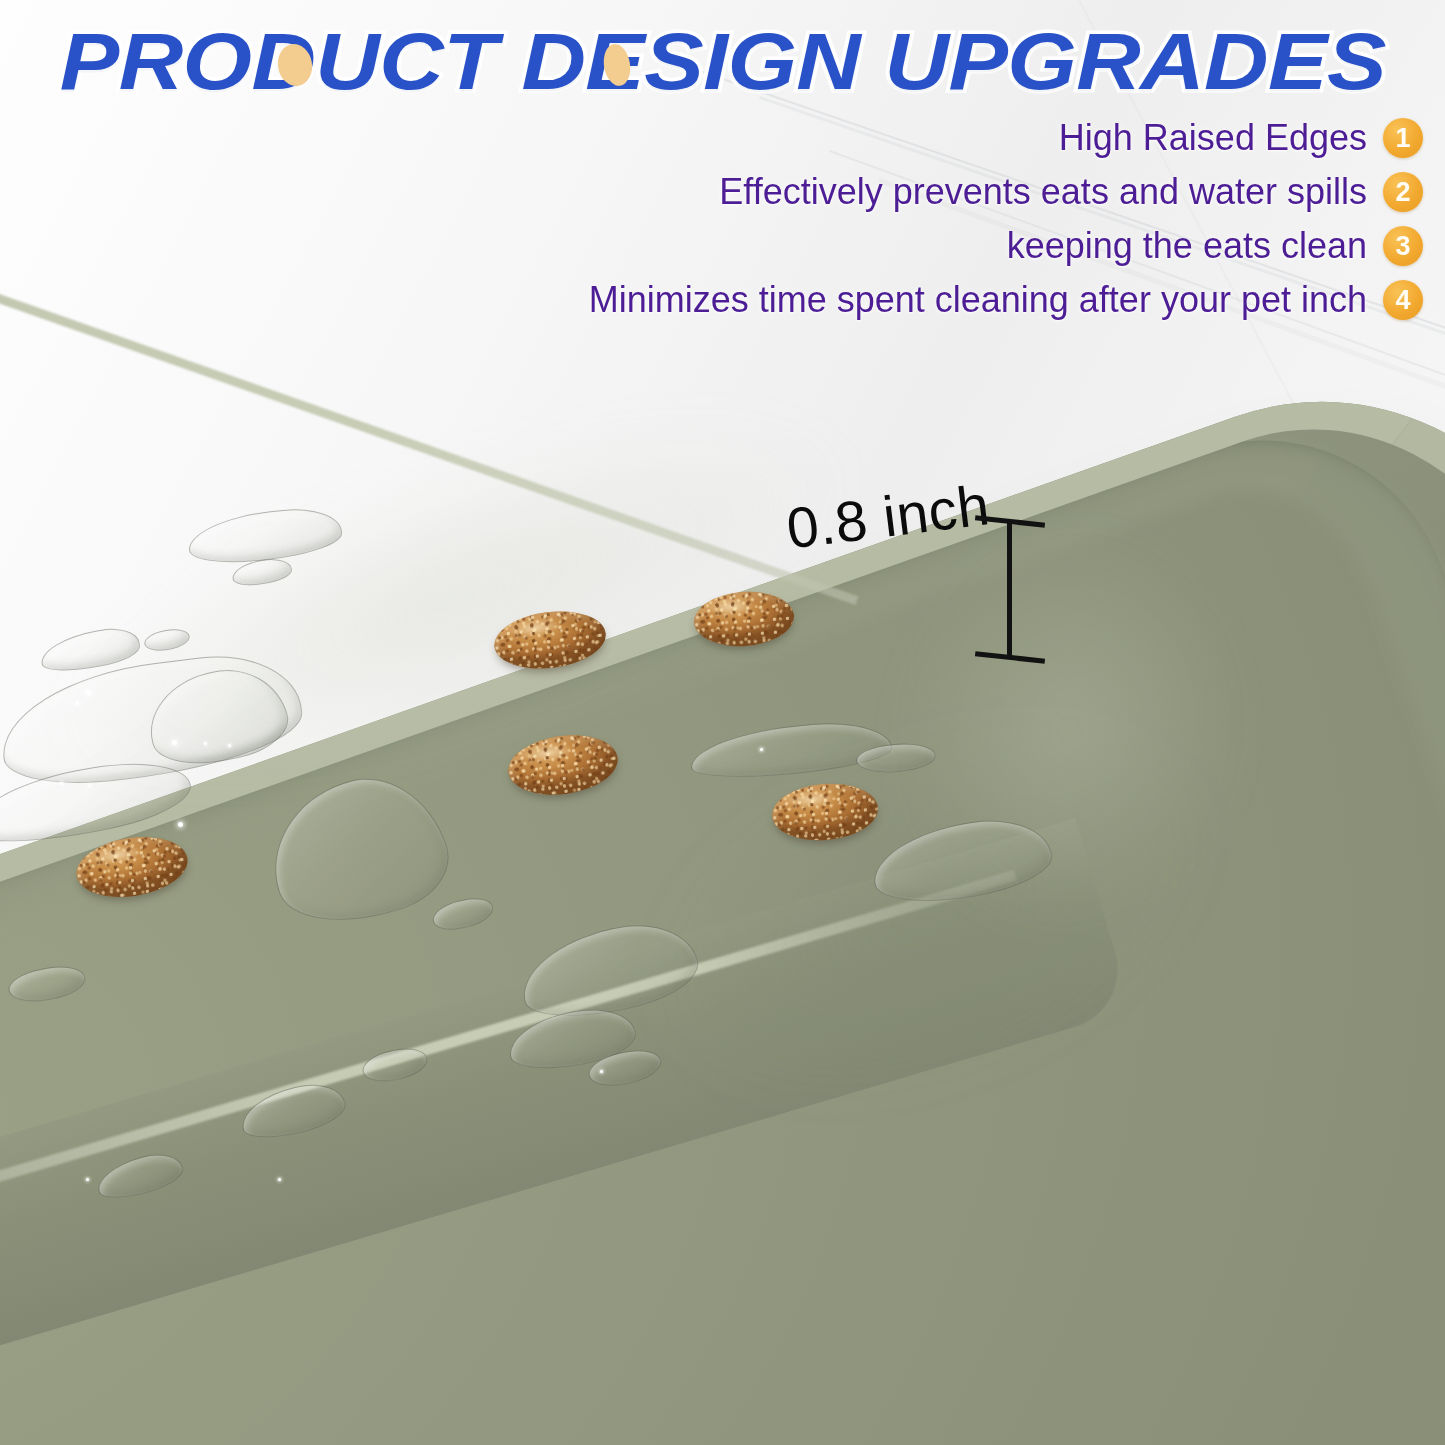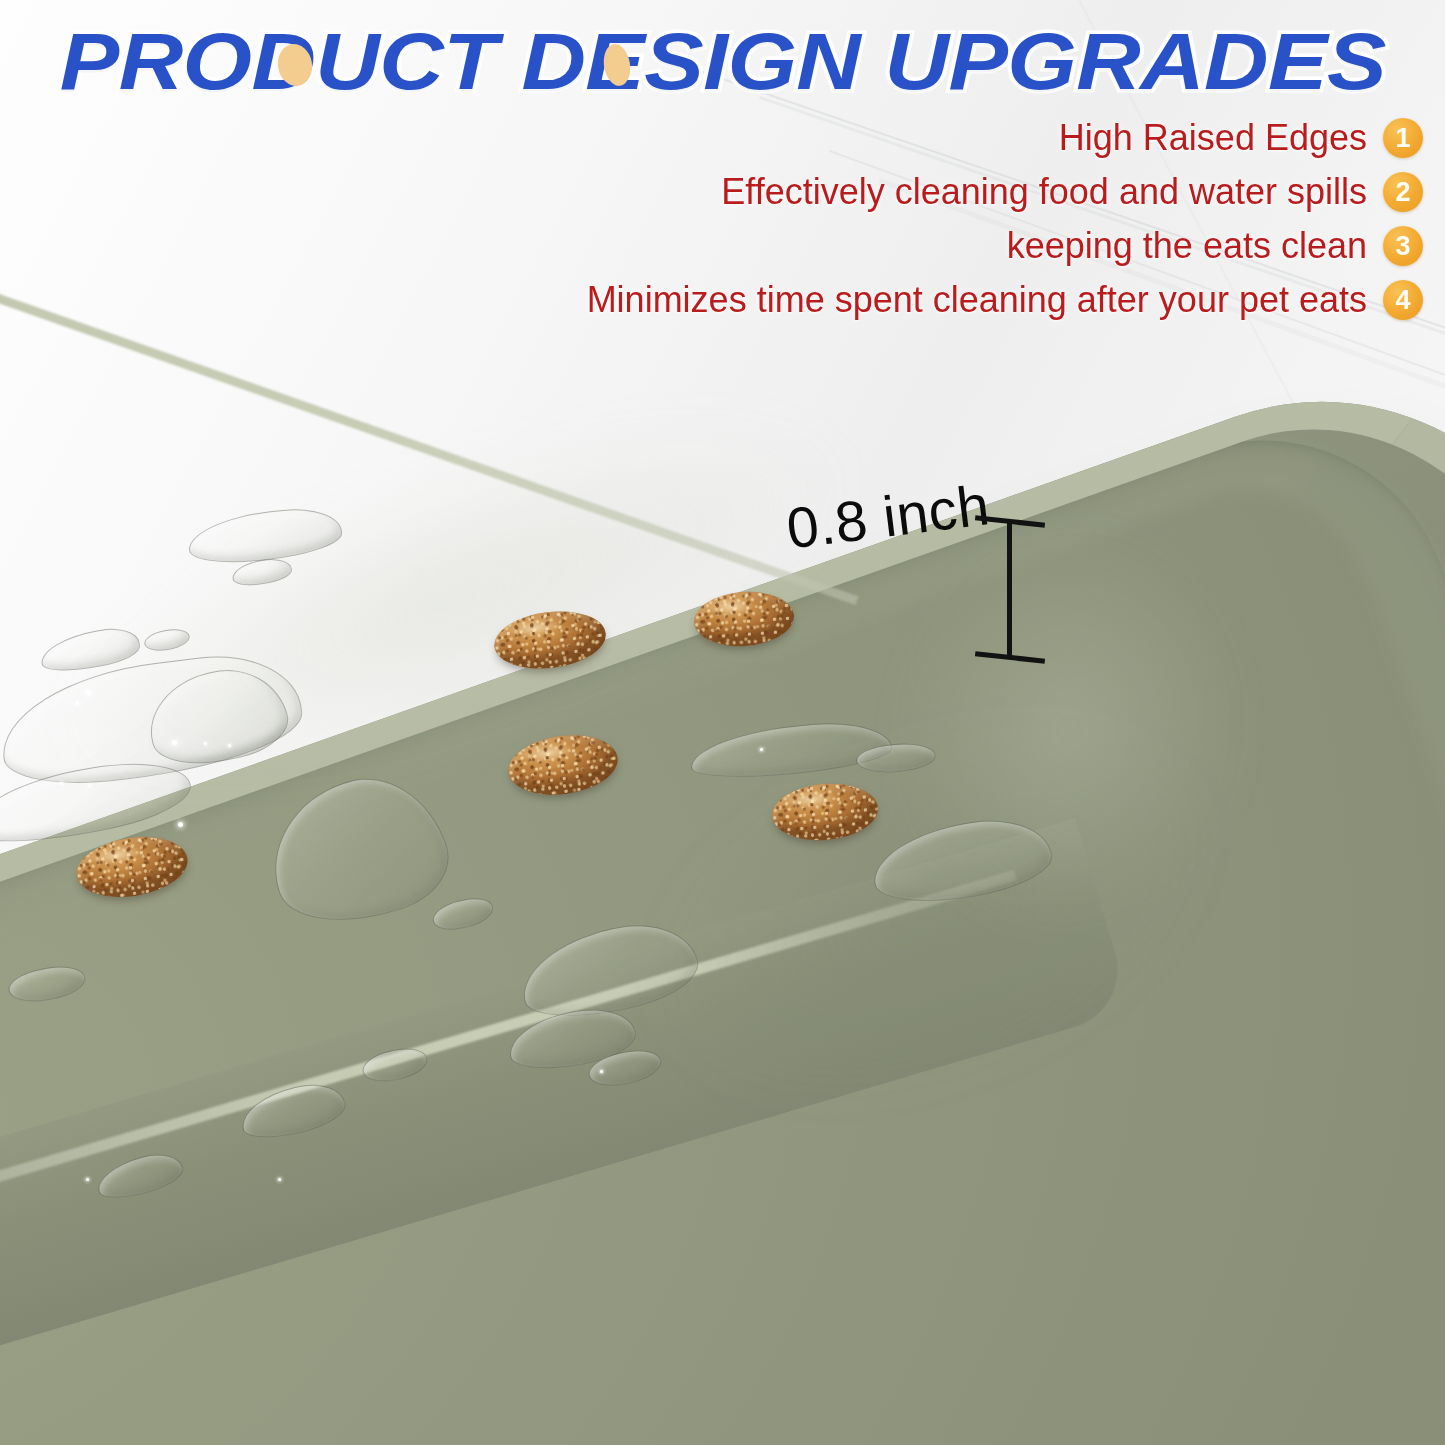--- a/index.html
+++ b/index.html
@@ -286,21 +286,21 @@
     align-items: center;
     justify-content: flex-end;
     gap: 16px;
     height: 52px;
     margin-bottom: 2px;
   }
   .feat-text {
     font-family: "Liberation Sans", sans-serif;
     font-size: 36px;
     font-weight: 400;
-    color: #b91c1c;
+    color: #4c1d95;
     white-space: nowrap;
     text-shadow: 0 1px 2px rgba(255,255,255,0.85), 0 0 6px rgba(255,255,255,0.8);
   }
   .feat-badge {
     flex: 0 0 auto;
     width: 40px;
     height: 40px;
     border-radius: 50%;
     background: radial-gradient(circle at 36% 30%, #f9c257 0%, #f2a92f 55%, #e89a22 100%);
     color: #fffdf6;
@@ -435,31 +435,31 @@
   <div class="counter-fill" style="left:604px; top:44px; width:26px; height:42px; transform:rotate(-9deg);"></div>
 
   <div id="features">
 
     <div class="feat-row">
       <span class="feat-text">High Raised Edges</span>
       <span class="feat-badge">1</span>
     </div>
 
     <div class="feat-row">
-      <span class="feat-text">Effectively cleaning food and water spills</span>
+      <span class="feat-text">Effectively prevents eats and water spills</span>
       <span class="feat-badge">2</span>
     </div>
 
     <div class="feat-row">
       <span class="feat-text">keeping the eats clean</span>
       <span class="feat-badge">3</span>
     </div>
 
     <div class="feat-row">
-      <span class="feat-text">Minimizes time spent cleaning after your pet eats</span>
+      <span class="feat-text">Minimizes time spent cleaning after your pet inch</span>
       <span class="feat-badge">4</span>
     </div>
 
   </div>
 
   <div id="dimension">
     <span class="dim-label">0.8 inch</span>
     <span class="dim-cap top"></span>
     <span class="dim-line"></span>
     <span class="dim-cap bottom"></span>

